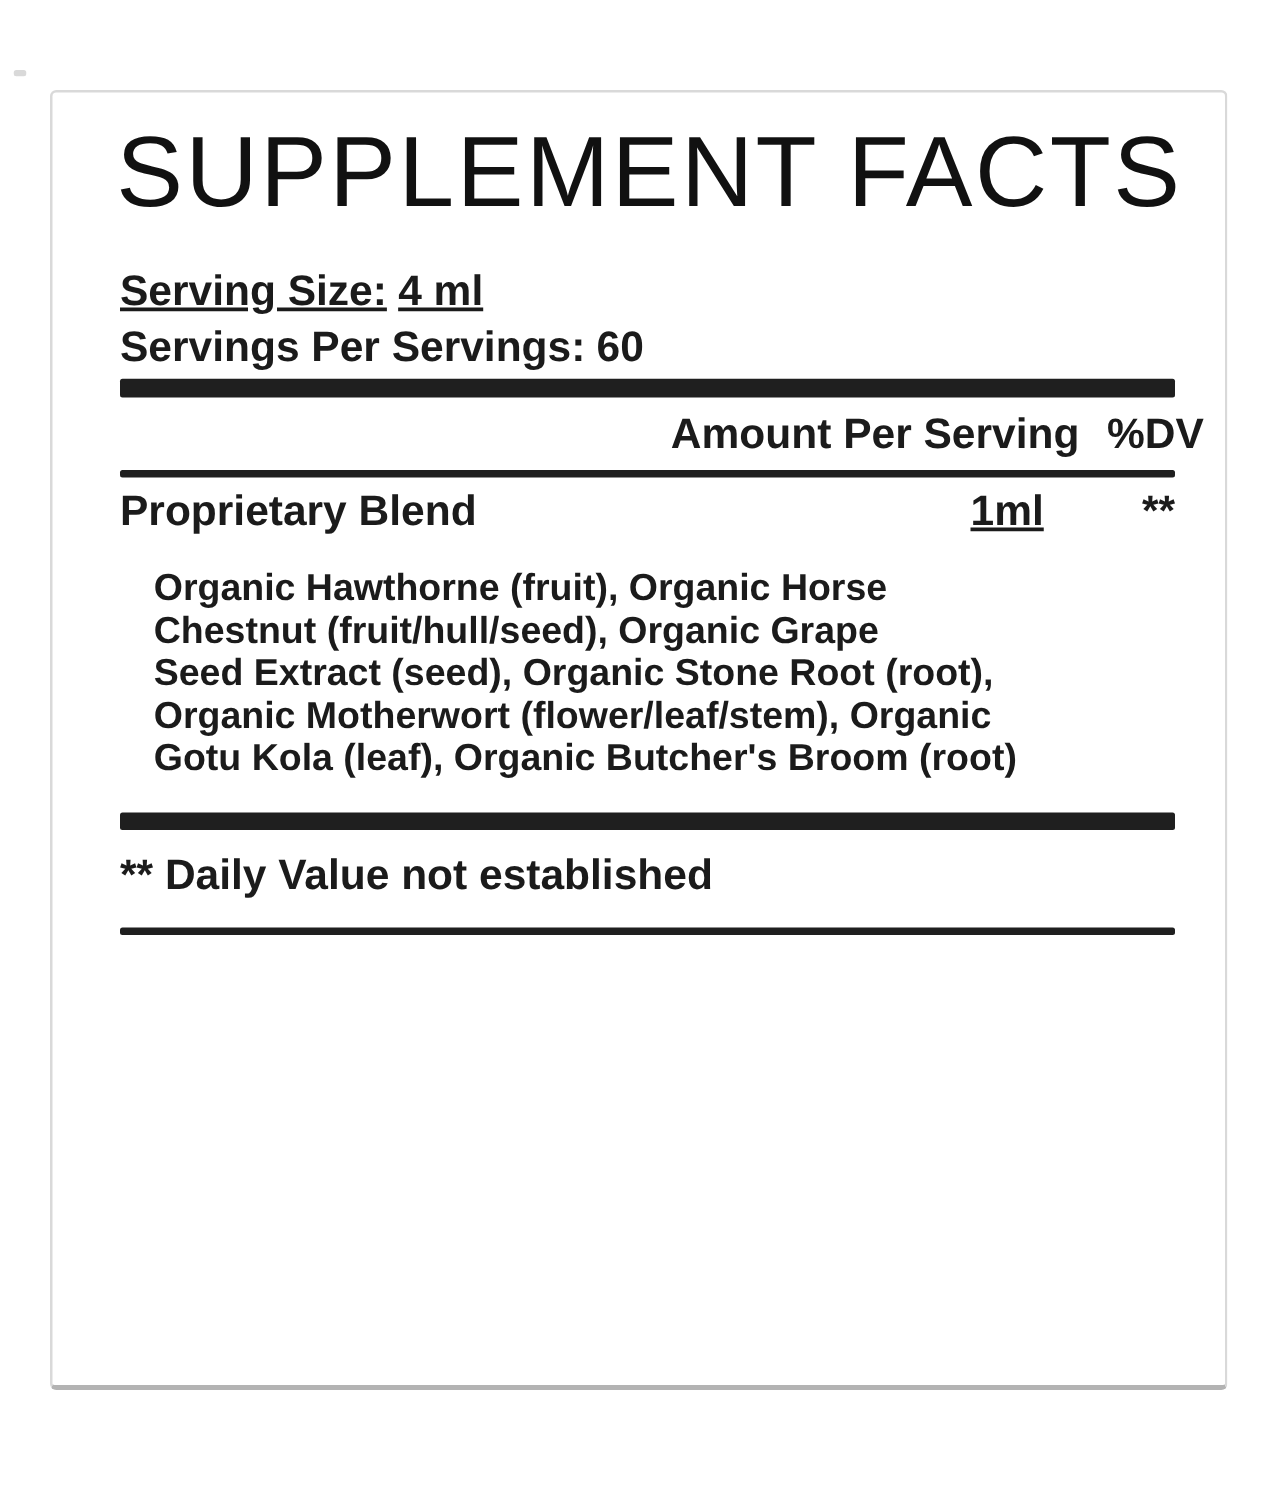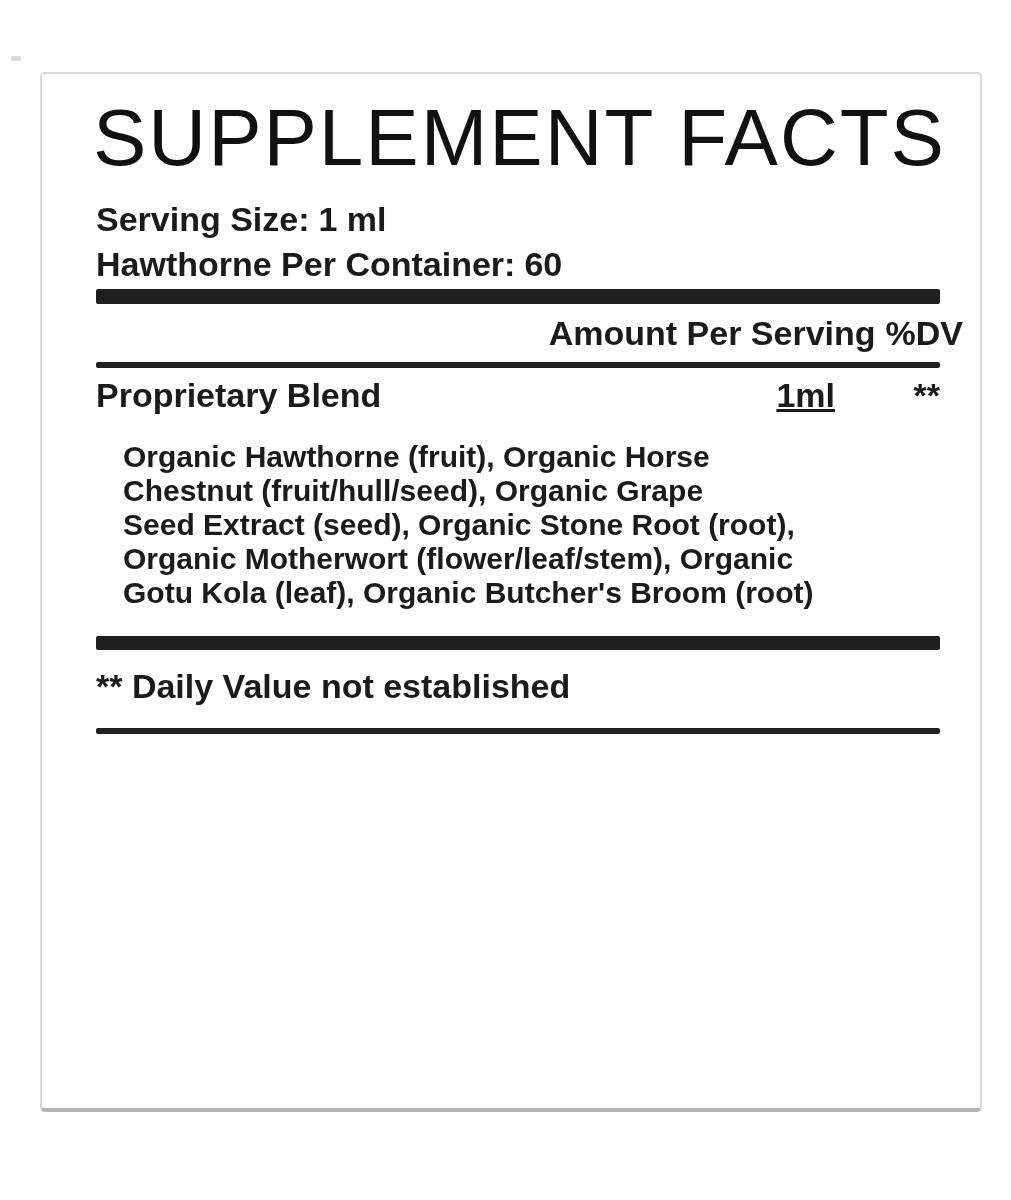--- a/index.html
+++ b/index.html
@@ -47,33 +47,33 @@
     color: #111111;
   }
   .serving-line {
     display: flex;
     gap: 9px;
     font-size: 34px;
     font-weight: 700;
     line-height: 45px;
     white-space: nowrap;
   }
-  .serving-line.first { margin-top: 17px; }
+  .serving-line.first { margin-top: 31px; text-decoration: underline; }
   .bar {
     background: #1f1f1f;
     border-radius: 2px;
   }
   .bar.b1 { height: 15px; margin-top: 2px; }
   .bar.b2 { height: 6px;  margin-top: 9px; }
   .bar.b3 { height: 14px; margin-top: 26px; }
   .bar.b4 { height: 6px;  margin-top: 20px; }
   .header-row {
     display: flex;
     justify-content: flex-end;
-    gap: 10px;
+    gap: 22px;
     margin-top: 9px;
     margin-right: -23px;
     font-size: 34px;
     font-weight: 700;
     line-height: 40px;
     white-space: nowrap;
   }
   .blend-row {
     display: flex;
     align-items: baseline;
@@ -114,25 +114,25 @@
 <body>
 
 <div class="speck"></div>
 
 <div class="card">
 
   <h1 class="title">SUPPLEMENT FACTS</h1>
 
   <div class="serving-line first">
     <span>Serving Size:</span>
-    <span>1 ml</span>
+    <span>4 ml</span>
   </div>
 
   <div class="serving-line">
-    <span>Hawthorne Per Container:</span>
+    <span>Servings Per Servings:</span>
     <span>60</span>
   </div>
 
   <div class="bar b1"></div>
 
   <div class="header-row">
     <span>Amount Per Serving</span>
     <span>%DV</span>
   </div>
 

